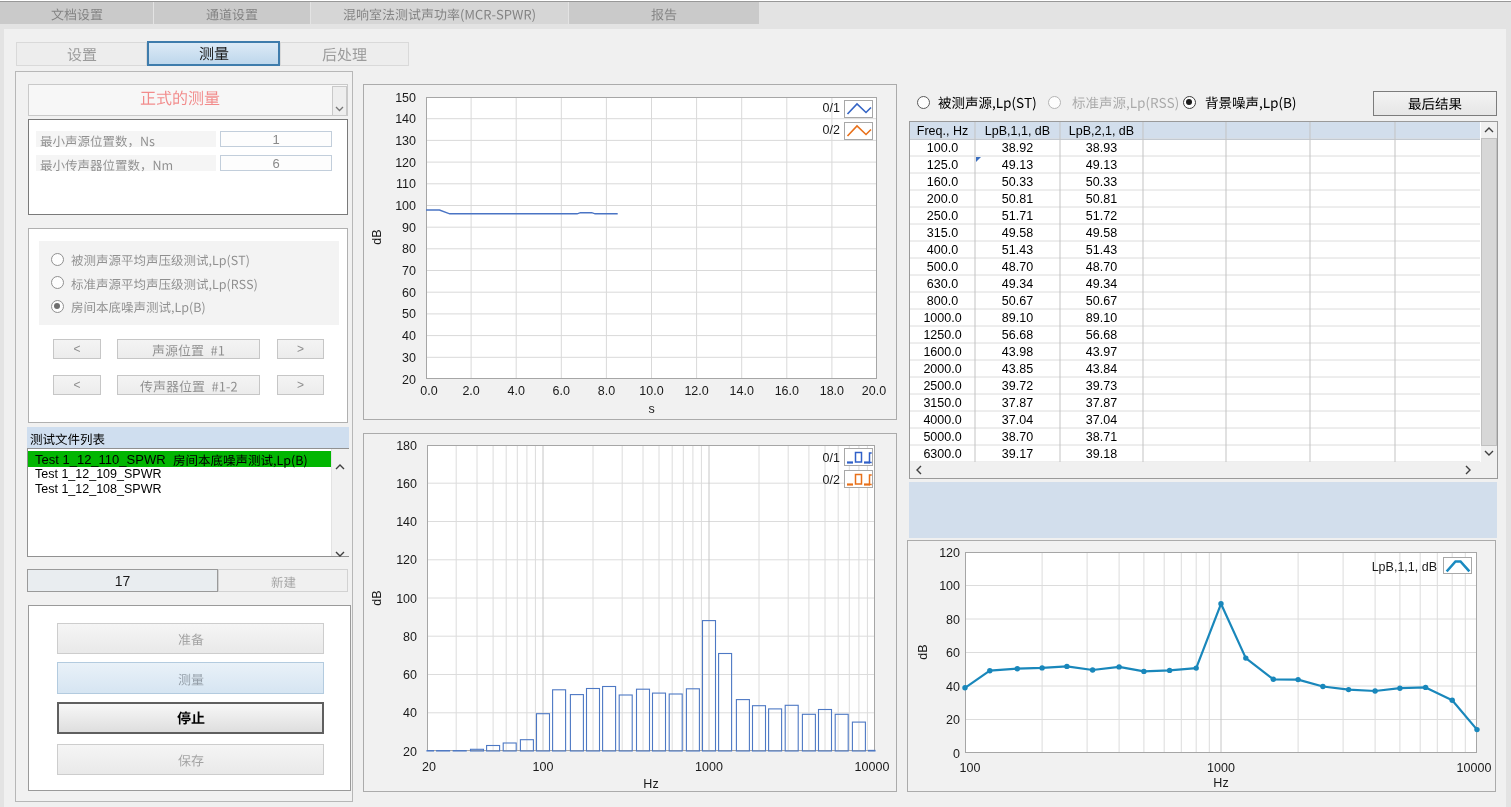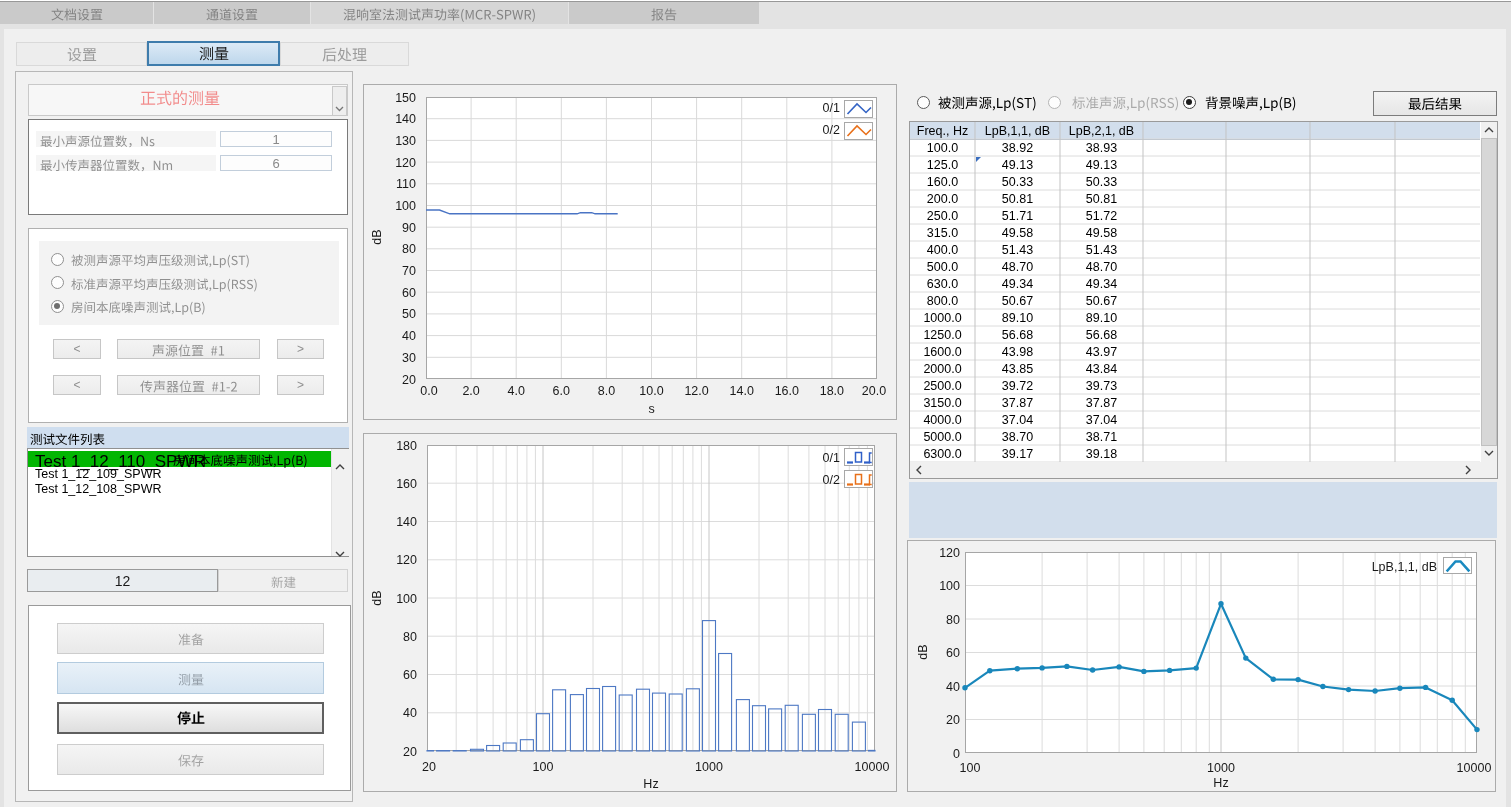--- a/index.html
+++ b/index.html
@@ -323,21 +323,21 @@
         <use href="#g10" x="0"></use>
         <use href="#g11" x="1000"></use>
         <use href="#g0" x="2000"></use>
         <use href="#g64" x="3000"></use>
         <use href="#g65" x="4000"></use>
         <use href="#g66" x="5000"></use>
       </g>
     </svg></div>
 <div class="btn" style="left:27px;top:448px;width:322px;height:109px;background:#ffffff;border:1px solid #919191;"></div>
 <div class="btn" style="left:28px;top:451px;width:304px;height:16px;background:#02b602;border:none;"></div>
-<div class="a" style="left:35px;top:452px;font-size:17px;color:#000">Test 1_12_110_SPWR</div>
+<div class="a" style="left:35px;top:452px;font-size:13px;color:#000">Test 1_12_110_SPWR</div>
 <div class="a" style="left:173.0px;top:452.6px"><svg width="134.7" height="12.5" viewBox="0 0 134.7 12.5" style="overflow:visible">
       <g fill="#000000" transform="translate(0,11.00) scale(0.01250,-0.01250)">
         <use href="#g55" x="0"></use>
         <use href="#g56" x="1000"></use>
         <use href="#g57" x="2000"></use>
         <use href="#g58" x="3000"></use>
         <use href="#g59" x="4000"></use>
         <use href="#g12" x="5000"></use>
         <use href="#g10" x="6000"></use>
         <use href="#g11" x="7000"></use>
@@ -352,21 +352,21 @@
 <div class="a" style="left:35px;top:467px;font-size:12.5px;color:#000">Test 1_12_109_SPWR</div>
 <div class="a" style="left:35px;top:482px;font-size:12.5px;color:#000">Test 1_12_108_SPWR</div>
 <div class="a" style="left:331px;top:449px;width:17px;height:107px;background:#f1f1f1;border-left:1px solid #e3e3e3"></div>
 <div class="a" style="left:335px;top:456px"><svg width="10" height="6">
       <polyline points="1,5 5,1 9,5" fill="none" stroke="#404040" stroke-width="1.4"></polyline>
     </svg></div>
 <div class="a" style="left:335px;top:543px"><svg width="10" height="6">
       <polyline points="1,1 5,5 9,1" fill="none" stroke="#404040" stroke-width="1.4"></polyline>
     </svg></div>
 <div class="btn" style="left:27px;top:569px;width:191px;height:23px;background:#e9edf0;border:1px solid #9a9a9a;"></div>
-<div class="a" style="left:27px;top:573px;width:191px;text-align:center;font-size:14px;color:#1a1a1a">12</div>
+<div class="a" style="left:27px;top:573px;width:191px;text-align:center;font-size:14px;color:#1a1a1a">17</div>
 <div class="btn" style="left:218px;top:569px;width:130px;height:23px;background:#f0f0f0;border:1px solid #d2d2d2;"></div>
 <div class="a" style="left:270.5px;top:574.2px"><svg width="25.0" height="12.5" viewBox="0 0 25.0 12.5" style="overflow:visible">
       <g fill="#a3a3a3" transform="translate(0,11.00) scale(0.01250,-0.01250)">
         <use href="#g67" x="0"></use>
         <use href="#g68" x="1000"></use>
       </g>
     </svg></div>
 <div class="btn" style="left:28px;top:605px;width:323px;height:186px;background:#ffffff;border:1px solid #9a9a9a;"></div>
 <div class="btn" style="left:57px;top:623px;width:267px;height:31px;background:linear-gradient(#f5f5f5,#e9e9e9);border:1px solid #cdcdcd;"></div>
 <div class="a" style="left:177.5px;top:632.0px"><svg width="26.0" height="13.0" viewBox="0 0 26.0 13.0" style="overflow:visible">

